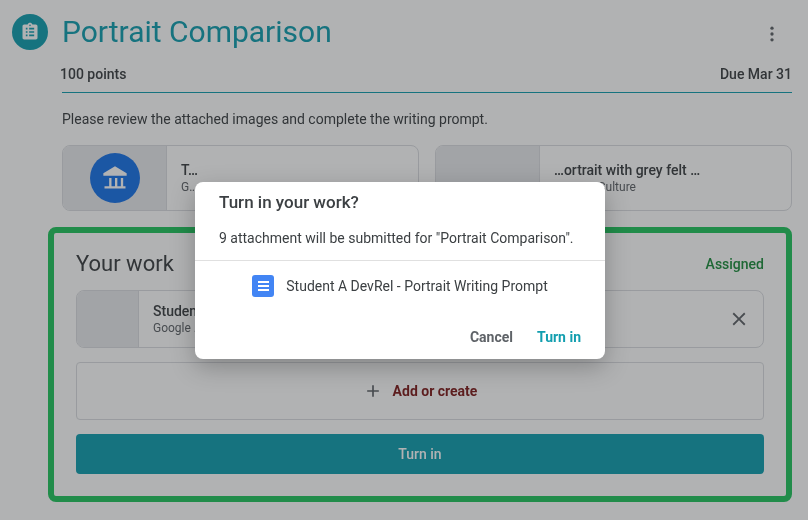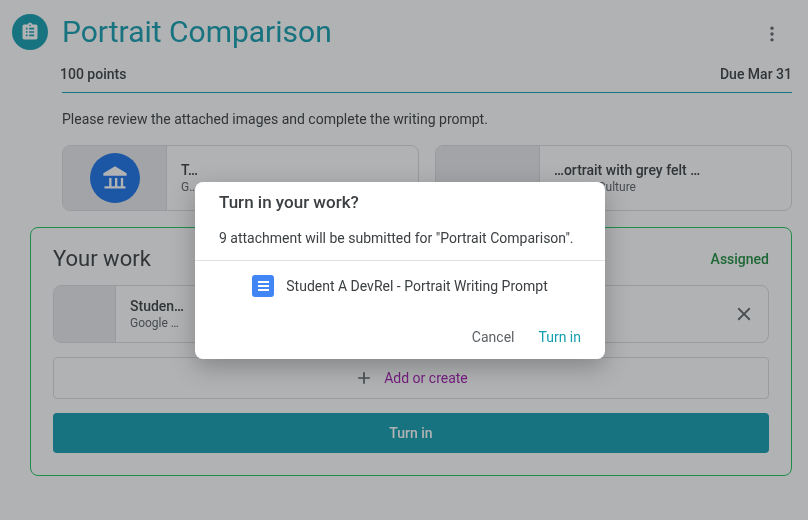--- a/index.html
+++ b/index.html
@@ -98,22 +98,22 @@
   }
   .attach-title {
     font-size:14px;font-weight:500;color:#3c4043;
     white-space:nowrap;overflow:hidden;text-overflow:ellipsis;
   }
   .attach-source {
     font-size:12px;color:#5f6368;margin-top:2px;
     white-space:nowrap;overflow:hidden;text-overflow:ellipsis;
   }
   .work-card {
-    margin:16px 16px 0 30px;
-    border:1px solid #22c55e;
+    margin:16px 16px 0 48px;
+    border:6px solid #22c55e;
     border-radius:8px;
     padding:18px 22px 22px 22px;
   }
   .work-header {
     display:flex;justify-content:space-between;align-items:center;
     margin-bottom:14px;
   }
   .work-title { font-size:22px;color:#3c4043; }
   .status-badge {
     font-size:14px;color:#1e8e3e;font-weight:500;
@@ -137,24 +137,24 @@
   .work-attach-sub {font-size:12px;color:#5f6368;margin-top:2px;}
   .remove-btn {
     width:48px;display:flex;align-items:center;justify-content:center;
     color:#5f6368;
   }
   .remove-btn svg{width:22px;height:22px;fill:currentColor;}
   .add-btn {
     margin-top:14px;
     border:1px solid #dadce0;
     border-radius:4px;
-    height:42px;
+    height:58px;
     display:flex;align-items:center;justify-content:center;
     gap:10px;
-    font-size:14px;font-weight:400;color:#a21caf;
+    font-size:14px;font-weight:700;color:#7f1d1d;
   }
   .add-btn svg{width:20px;height:20px;fill:#5f6368;}
   .turnin-btn {
     margin-top:14px;
     height:40px;
     background:#129eaf;
     color:#fff;
     border-radius:4px;
     display:flex;align-items:center;justify-content:center;
     font-size:14px;font-weight:500;
@@ -192,21 +192,21 @@
     display:flex;align-items:center;justify-content:center;
     flex-shrink:0;
   }
   .docs-icon::before{
     content:"";display:block;width:11px;height:2px;background:#fff;
     box-shadow:0 -4px 0 #fff, 0 4px 0 #fff;
   }
   .dialog-actions {
     display:flex;justify-content:flex-end;gap:24px;
     margin-top:32px;
-    font-size:14px;font-weight:400;
+    font-size:14px;font-weight:700;
   }
   .dialog-cancel {color:#5f6368;}
   .dialog-confirm {color:#129eaf;}
 </style>
 </head>
 <body>
 
 <div class="page">
   <div class="header">
     <div class="assign-icon">

